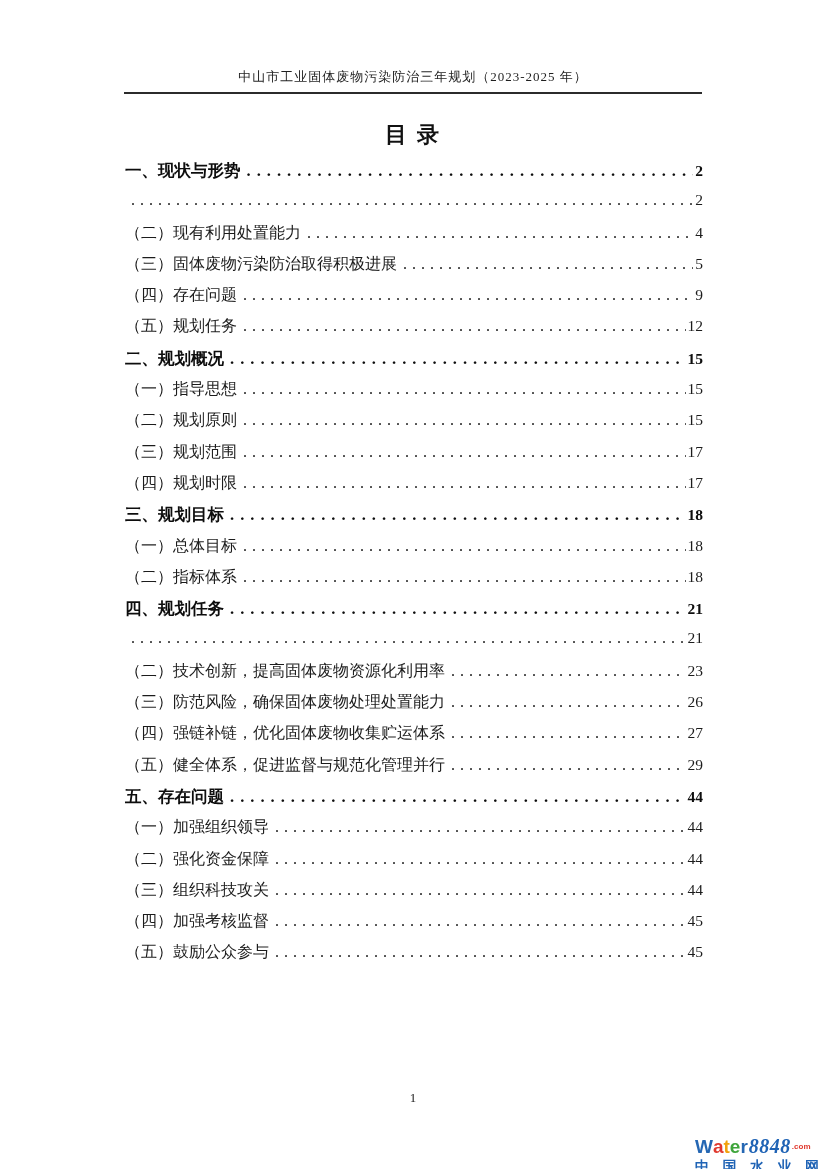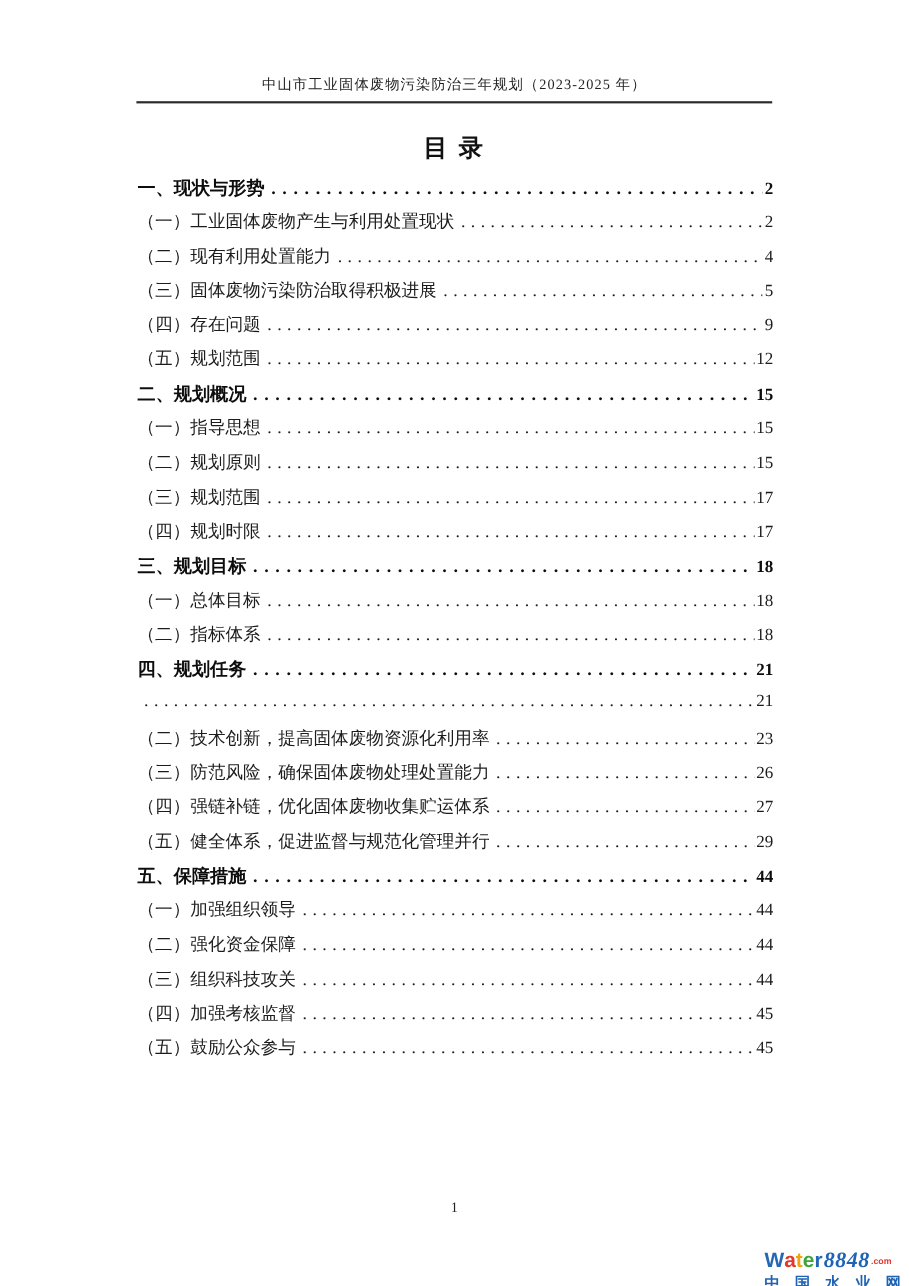--- a/index.html
+++ b/index.html
@@ -137,41 +137,40 @@
 
   <div class="toc-title">目 录</div>
 
   <div class="toc" id="toc-list">
       <div class="toc-row bold">
         <span class="toc-label">一、现状与形势</span>
         <span class="leader">........................................................................................................................................................................................................</span>
         <span class="toc-page">2</span>
       </div>
       <div class="toc-row">
-        <span class="toc-label">（一）工业固体废物产生与利用处置现状</span>
         <span class="leader">........................................................................................................................................................................................................</span>
         <span class="toc-page">2</span>
       </div>
       <div class="toc-row">
         <span class="toc-label">（二）现有利用处置能力</span>
         <span class="leader">........................................................................................................................................................................................................</span>
         <span class="toc-page">4</span>
       </div>
       <div class="toc-row">
         <span class="toc-label">（三）固体废物污染防治取得积极进展</span>
         <span class="leader">........................................................................................................................................................................................................</span>
         <span class="toc-page">5</span>
       </div>
       <div class="toc-row">
         <span class="toc-label">（四）存在问题</span>
         <span class="leader">........................................................................................................................................................................................................</span>
         <span class="toc-page">9</span>
       </div>
       <div class="toc-row">
-        <span class="toc-label">（五）规划范围</span>
+        <span class="toc-label">（五）规划任务</span>
         <span class="leader">........................................................................................................................................................................................................</span>
         <span class="toc-page">12</span>
       </div>
       <div class="toc-row bold">
         <span class="toc-label">二、规划概况</span>
         <span class="leader">........................................................................................................................................................................................................</span>
         <span class="toc-page">15</span>
       </div>
       <div class="toc-row">
         <span class="toc-label">（一）指导思想</span>
@@ -231,21 +230,21 @@
         <span class="toc-label">（四）强链补链，优化固体废物收集贮运体系</span>
         <span class="leader">........................................................................................................................................................................................................</span>
         <span class="toc-page">27</span>
       </div>
       <div class="toc-row">
         <span class="toc-label">（五）健全体系，促进监督与规范化管理并行</span>
         <span class="leader">........................................................................................................................................................................................................</span>
         <span class="toc-page">29</span>
       </div>
       <div class="toc-row bold">
-        <span class="toc-label">五、保障措施</span>
+        <span class="toc-label">五、存在问题</span>
         <span class="leader">........................................................................................................................................................................................................</span>
         <span class="toc-page">44</span>
       </div>
       <div class="toc-row">
         <span class="toc-label">（一）加强组织领导</span>
         <span class="leader">........................................................................................................................................................................................................</span>
         <span class="toc-page">44</span>
       </div>
       <div class="toc-row">
         <span class="toc-label">（二）强化资金保障</span>

